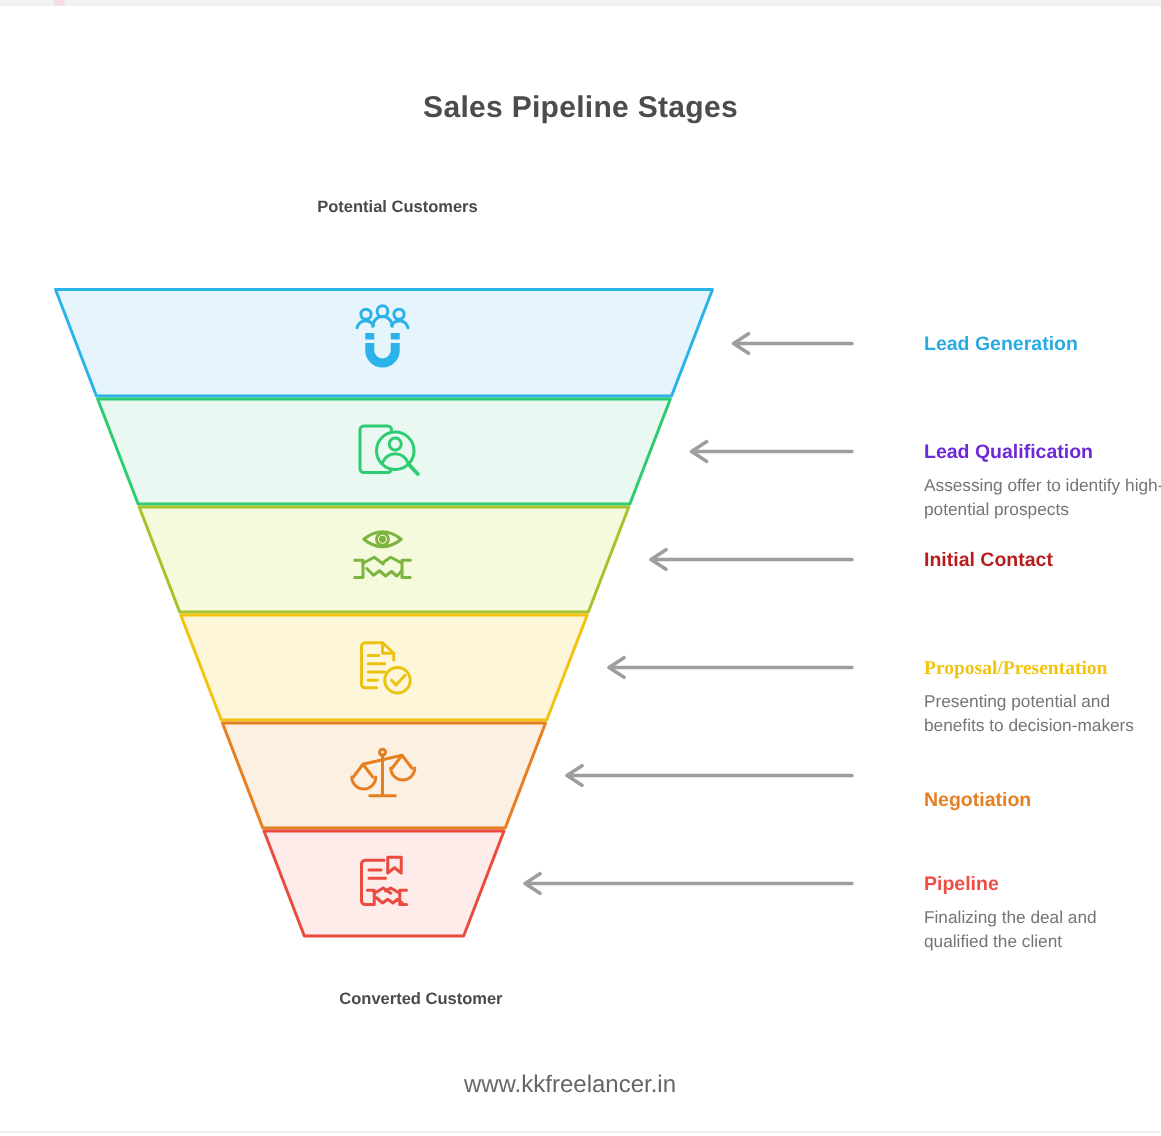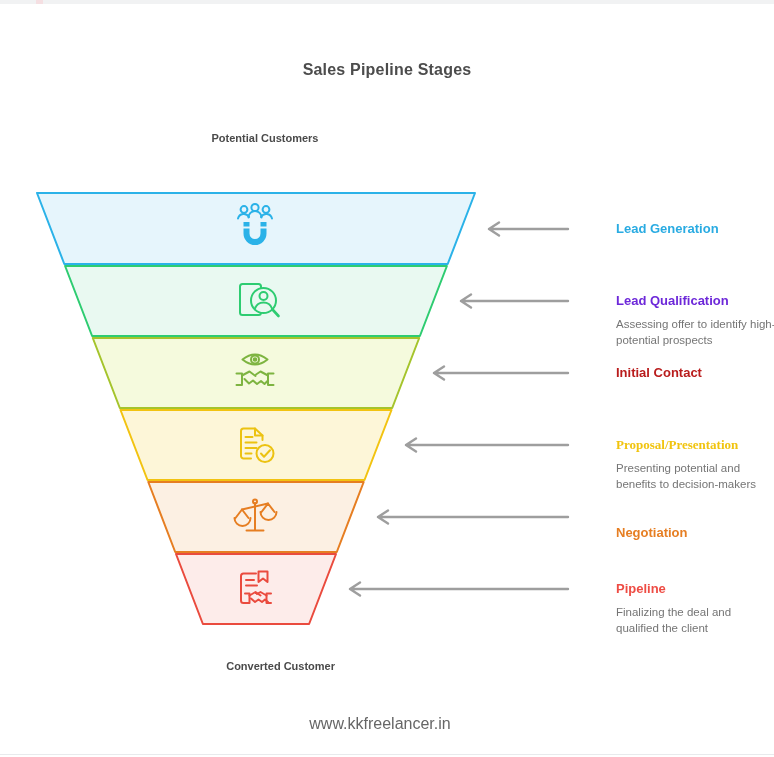--- a/index.html
+++ b/index.html
@@ -4,21 +4,21 @@
 <style>
   html,body{margin:0;padding:0;background:#fff;}
   body{width:774px;height:757px;overflow:hidden;font-family:"Liberation Sans",sans-serif;}
   .page{position:relative;width:774px;height:757px;background:#fff;}
 
   .top-strip{position:absolute;top:0;left:0;width:774px;height:4px;background:#f1f2f3;}
   .top-strip .tab-accent{position:absolute;top:0;left:36px;width:7px;height:4px;background:#f5dfe2;}
   .bottom-hairline{position:absolute;top:754px;left:0;width:774px;height:1px;background:#e8eaec;}
 
   .page-title{position:absolute;top:61px;left:0;width:774px;text-align:center;
-    font-size:16px;font-weight:bold;color:#4c4c4c;letter-spacing:.2px;}
+    font-size:20px;font-weight:bold;color:#4c4c4c;letter-spacing:.2px;}
 
   .funnel-top-label{position:absolute;top:132px;left:185px;width:160px;text-align:center;
     font-size:11px;font-weight:bold;color:#4a4a4a;}
   .funnel-bottom-label{position:absolute;top:659px;left:175px;width:160px;text-align:right;
     font-size:11px;font-weight:bold;color:#4a4a4a;line-height:14px;}
 
   .footer-url{position:absolute;top:715px;left:0;width:760px;text-align:center;
     font-size:16px;color:#666;}
 
   svg.funnel{position:absolute;top:0;left:0;}

